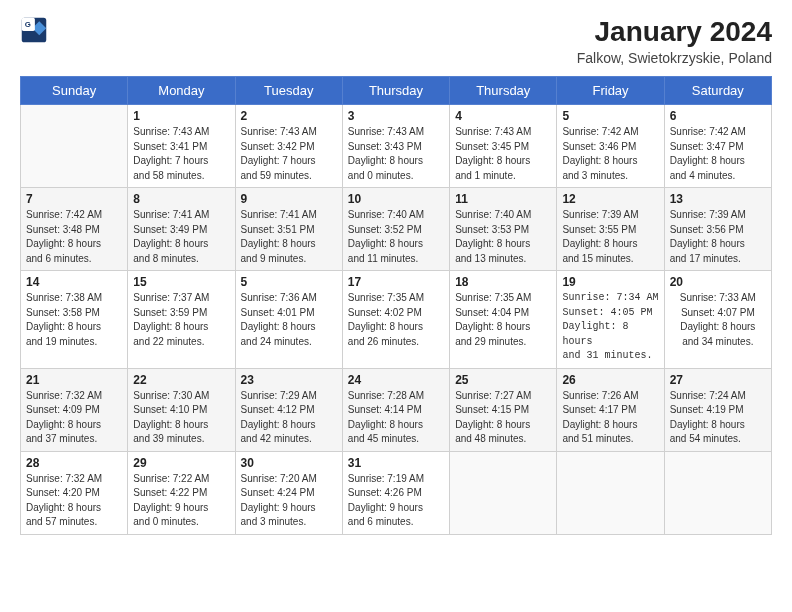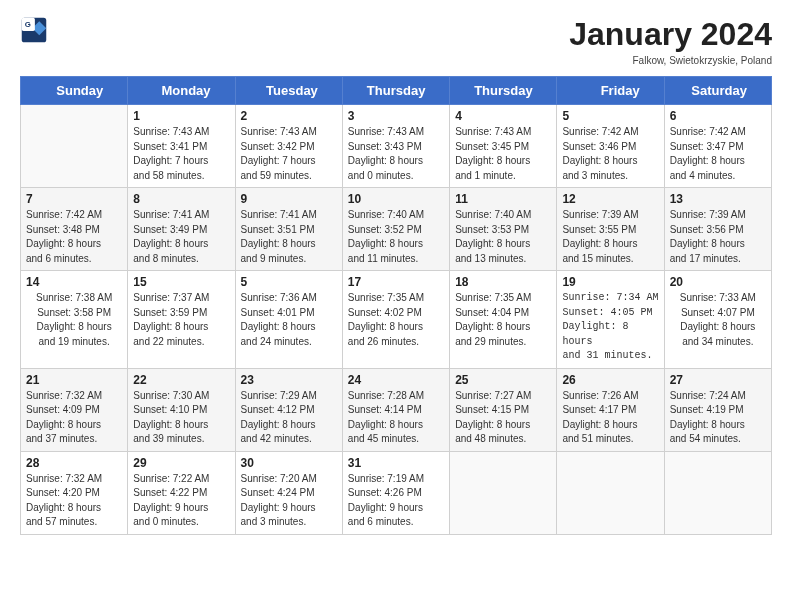--- a/index.html
+++ b/index.html
@@ -35,40 +35,40 @@
     }
     .logo-icon {
       width: 28px;
       height: 28px;
       margin-right: 2px;
     }
     .title-block {
       text-align: right;
     }
     .cal-title {
-      font-size: 32px;
+      font-size: 28px;
       font-weight: bold;
       color: #222;
     }
     .cal-subtitle {
-      font-size: 10px;
+      font-size: 14px;
       color: #444;
       margin-top: 2px;
     }
     table {
       width: 100%;
       border-collapse: collapse;
       table-layout: fixed;
     }
     thead tr th {
       background: #3a6cc8;
       color: #fff;
       font-size: 13px;
-      font-weight: bold;
-      text-align: right;
+      font-weight: normal;
+      text-align: center;
       padding: 6px 24px;
       border: 1px solid #5580d0;
     }
     tbody tr td {
       border: 1px solid #d0d0d0;
       vertical-align: top;
       padding: 4px 5px;
       font-size: 10.5px;
       color: #222;
       background: #fff;
@@ -218,21 +218,21 @@
             <span class="day-num">13</span>
             <div class="day-info" style="white-space: pre-line;">Sunrise: 7:39 AM
 Sunset: 3:56 PM
 Daylight: 8 hours
 and 17 minutes.</div>
           </td>
         </tr>
         <tr>
           <td>
             <span class="day-num">14</span>
-            <div class="day-info" style="white-space: pre-line; text-align: center;">Sunrise: 7:38 AM
+            <div class="day-info" style="white-space: pre-line;">Sunrise: 7:38 AM
 Sunset: 3:58 PM
 Daylight: 8 hours
 and 19 minutes.</div>
           </td>
           <td>
             <span class="day-num">15</span>
             <div class="day-info" style="white-space: pre-line;">Sunrise: 7:37 AM
 Sunset: 3:59 PM
 Daylight: 8 hours
 and 22 minutes.</div>

